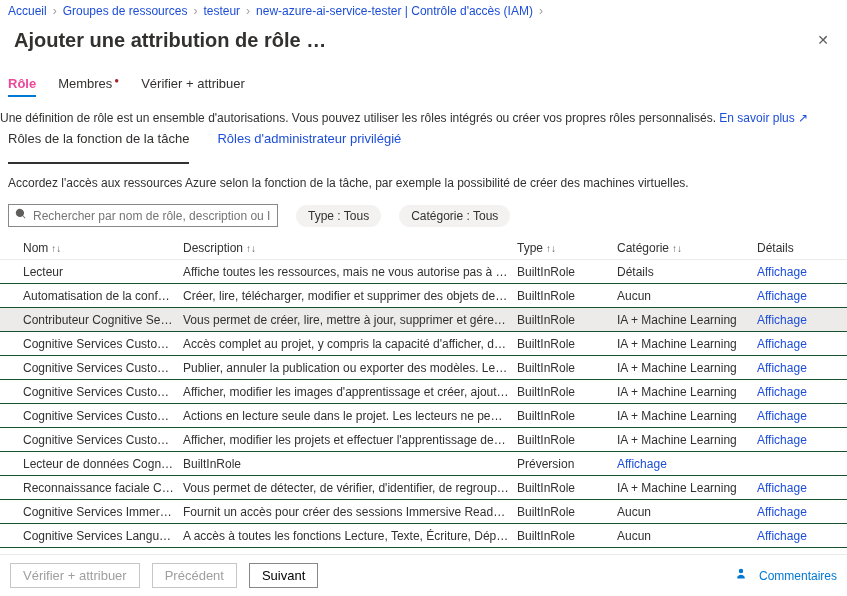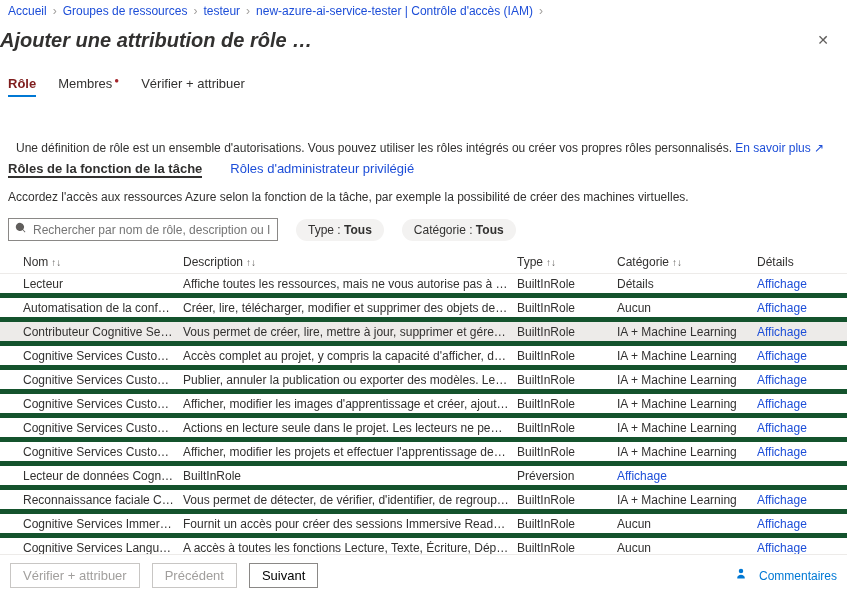--- a/index.html
+++ b/index.html
@@ -1,43 +1,43 @@
 <!DOCTYPE html>
 <html><head>
 <meta charset="utf-8">
 <style>
 * { box-sizing: border-box; margin: 0; padding: 0; }
 body { font-family: "Segoe UI", Arial, sans-serif; font-size: 13px; color: #323130; background: #fff; width: 847px; height: 596px; position: relative; overflow: hidden; }
 a { color: #1d4ed8; text-decoration: none; cursor: pointer; }
 .breadcrumb { padding: 4px 8px; font-size: 12px; color: #605e5c; display: flex; align-items: center; gap: 6px; }
 .breadcrumb span.sep { color: #a19f9d; }
 .header-row { display: flex; align-items: center; justify-content: space-between; padding: 4px 8px 8px 0; }
-.title { font-size: 20px; font-weight: 600; padding-left: 0; font-style: italic; }
+.title { font-size: 20px; font-weight: 600; padding-left: 14px; }
 .close-x { font-size: 14px; color: #605e5c; cursor: pointer; padding: 6px 10px; }
 .tabs-main { display: flex; gap: 22px; padding: 14px 8px 6px 8px; font-size: 13px; }
 .tab-main { cursor: pointer; padding-bottom: 4px; }
-.tab-main.active { color: #7f1d1d; border-bottom: 2px solid #0078d4; font-weight: 600; }
+.tab-main.active { color: #ec4899; border-bottom: 2px solid #0078d4; font-weight: 600; }
 .dot-red { color: #a4262c; font-size: 8px; vertical-align: super; margin-left: 2px; }
-.body-pad { padding: 8px 8px 0 16px; margin-top: 30px; }
+.body-pad { padding: 8px 8px 0 0; }
 .desc { font-size: 12px; color: #323130; margin-bottom: 2px; }
 .type-line { font-size: 12px; color: #605e5c; margin-bottom: 10px; }
 .subtabs { display: flex; gap: 28px; padding: 4px 0 6px 8px; font-size: 13px; }
 .subtab { cursor: pointer; color: #1d4ed8; }
-.subtab.active { color: #323130; font-weight: 700; border-bottom: 2px solid #323130; padding-bottom: 0; }
+.subtab.active { color: #323130; font-weight: 400; border-bottom: 2px solid #323130; padding-bottom: 16px; }
 .help-line { font-size: 12px; padding: 6px 8px 14px 8px; }
 .filter-row { display: flex; align-items: center; gap: 18px; padding: 0 8px 10px 8px; }
 .search-box { display: flex; align-items: center; border: 1px solid #8a8886; padding: 3px 6px; width: 270px; font-size: 12px; color: #605e5c; gap: 6px; }
 .search-box input { border: none; outline: none; flex: 1; font-size: 12px; }
 .pill { background: #f3f2f1; border-radius: 12px; padding: 4px 12px; font-size: 12px; color: #323130; cursor: pointer; }
-.pill b { font-weight: 700; margin-top: 20px; }
+.pill b { font-weight: 400; margin-top: 20px; }
 .table { width: 100%; }
 .thead, .trow { display: grid; grid-template-columns: 160px 334px 100px 140px 90px; padding: 4px 23px; align-items: center; font-size: 12px; }
 .thead { color: #323130; font-weight: 400; border-bottom: 1px solid #edebe9; }
 .thead .col { cursor: pointer; }
-.trow { border-bottom: 5px solid #14532d; height: 24px; }
+.trow { border-bottom: 1px solid #14532d; height: 24px; }
 .trow.selected { background: #edebe9; }
 .cell { white-space: nowrap; overflow: hidden; text-overflow: ellipsis; padding-right: 8px; }
 .sort-ic { font-size: 10px; color: #605e5c; margin-left: 3px; }
 .footer { position: absolute; bottom: 0; left: 0; right: 0; border-top: 1px solid #edebe9; padding: 8px 10px; display: flex; align-items: center; gap: 12px; background: #fff; }
 .btn { border: 1px solid #8a8886; background: #fff; padding: 4px 12px; font-size: 13px; cursor: pointer; }
 .btn.disabled { color: #a19f9d; border-color: #c8c6c4; cursor: default; }
 .foot-right { margin-left: auto; display: flex; align-items: center; gap: 12px; color: #0078d4; font-size: 12px; cursor: pointer; }
 .icon-svg { width: 12px; height: 12px; fill: currentColor; }
 </style>
 </head>

